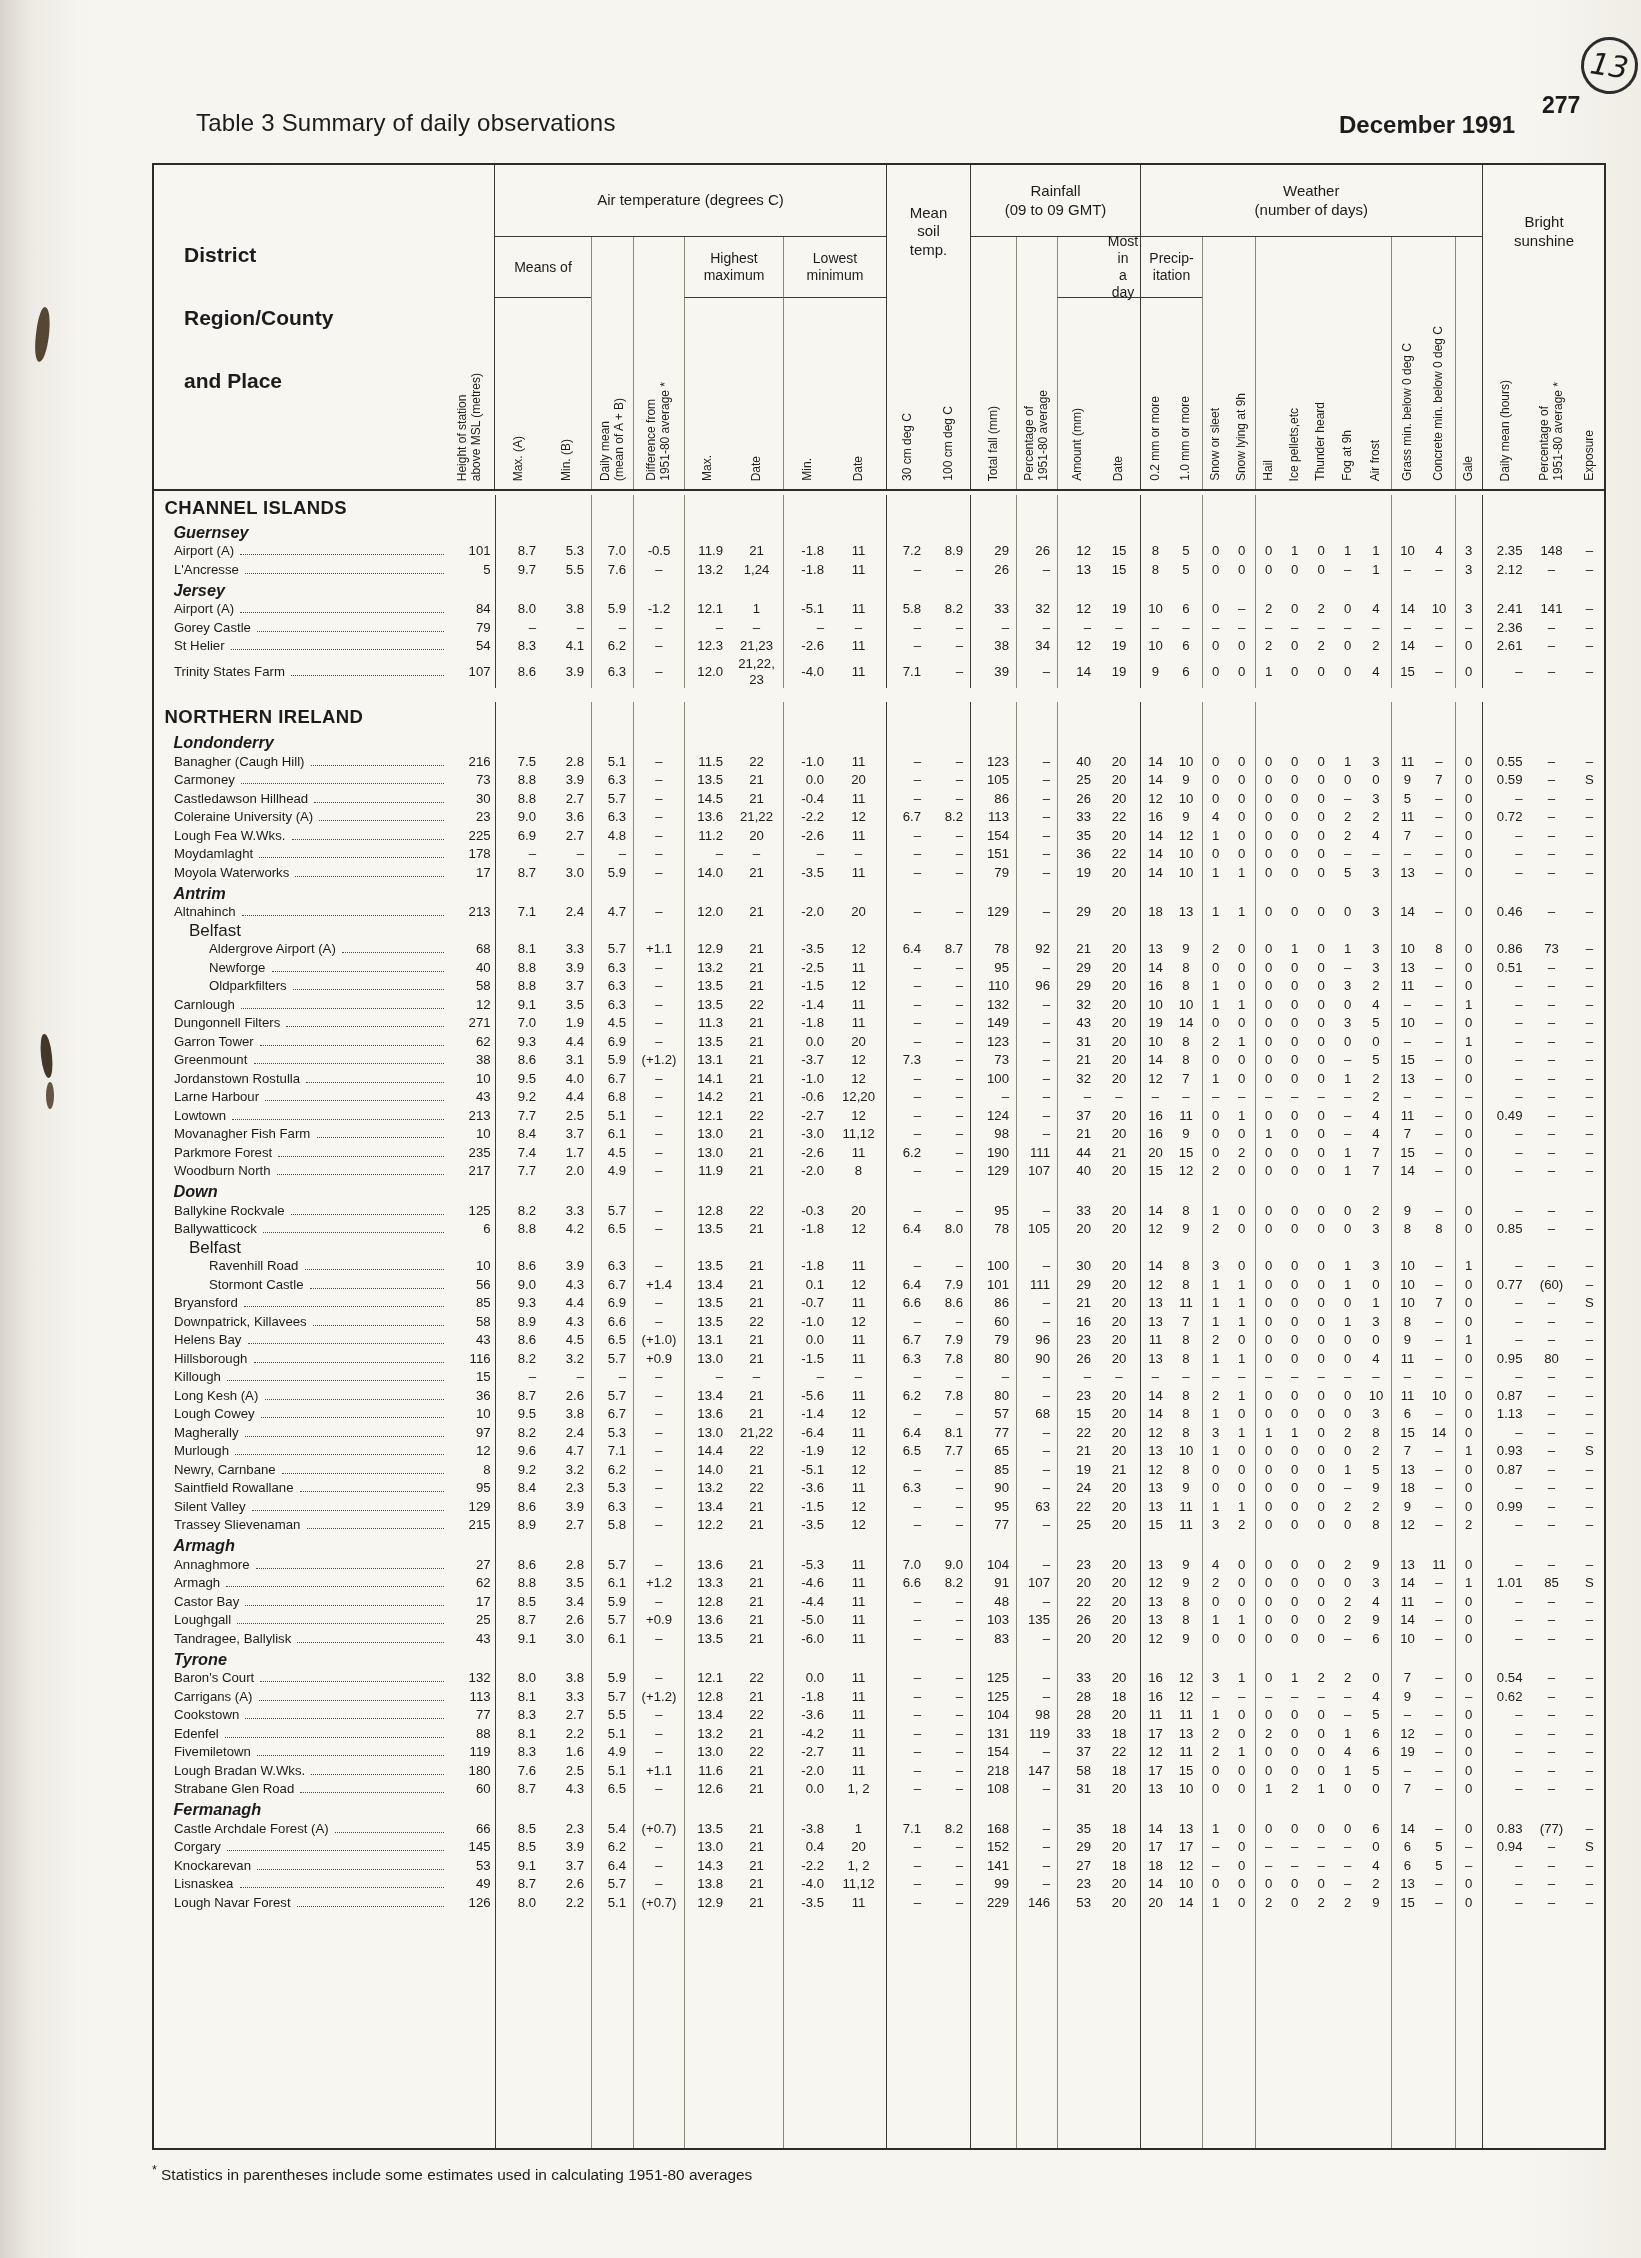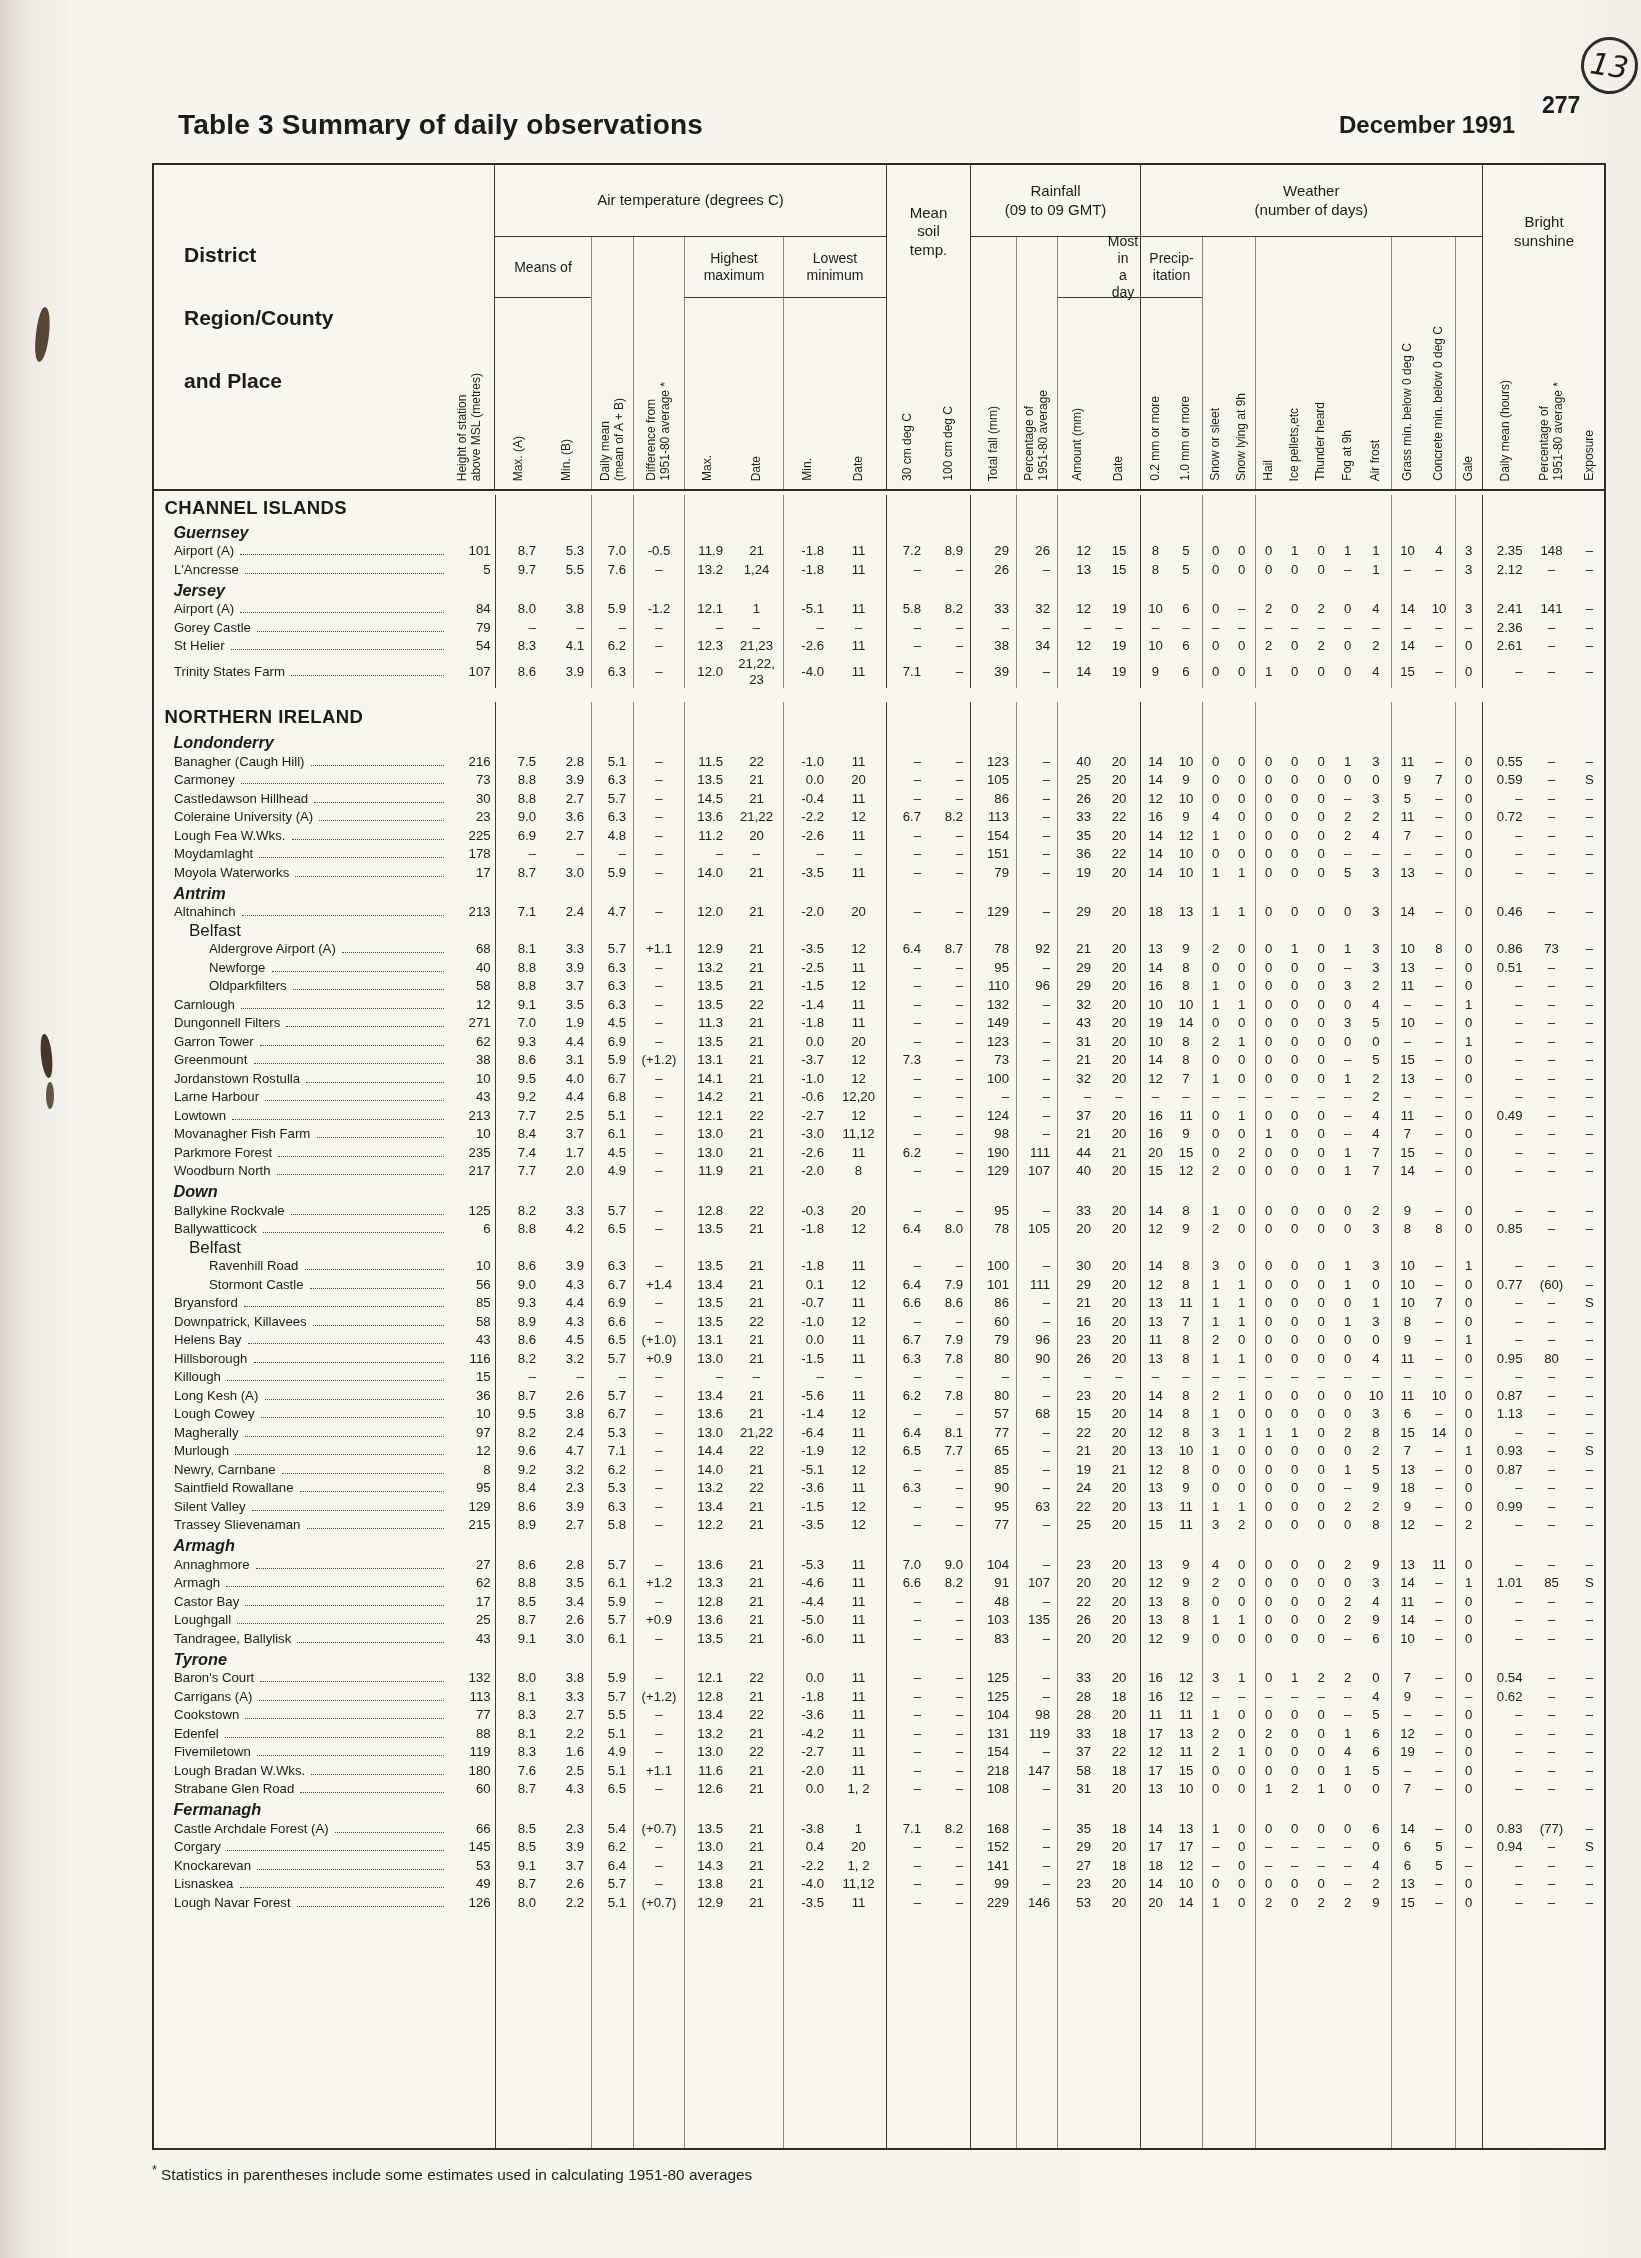--- a/index.html
+++ b/index.html
@@ -10,21 +10,21 @@
   .ghost{position:absolute;border-radius:4.4px;filter:blur(2.6px);pointer-events:none;}
   .ghost1{left:476px;top:258px;width:582px;height:23px;
     background:linear-gradient(90deg,rgba(110,105,95,.16),rgba(110,105,95,.05) 30%,rgba(110,105,95,.17) 62%,rgba(110,105,95,.05));}
   .ghost2{left:1173px;top:176px;width:300px;height:19.4px;
     background:linear-gradient(90deg,rgba(110,105,95,.12),rgba(110,105,95,.04) 40%,rgba(110,105,95,.12));}
   .smudge{position:absolute;pointer-events:none;}
   .s1{left:36px;top:307px;width:13.2px;height:55px;background:#44341f;border-radius:45% 55% 50% 50%;transform:rotate(7deg);opacity:.9;}
   .s2{left:41px;top:1034px;width:10.6px;height:44px;background:#2e2315;border-radius:50%;transform:rotate(-6deg);opacity:.9;}
   .s3{left:46px;top:1082px;width:8px;height:26.5px;background:#4a3a25;border-radius:50%;opacity:.85;}
   
-  .title{position:absolute;left:178px;top:109px;font-size:28px;font-weight:bold;letter-spacing:0.2px;}
+  .title{position:absolute;left:196px;top:109px;font-size:24px;font-weight:normal;letter-spacing:0.2px;}
   .date{position:absolute;left:1339px;top:111px;font-size:24px;font-weight:bold;}
   .pageno{position:absolute;left:1542px;top:92px;font-size:23px;font-weight:bold;}
   .hw-circle{position:absolute;left:1581px;top:37px;width:51px;height:51px;border:3.1px solid #2c2c2c;
     border-radius:50%;display:flex;align-items:center;justify-content:center;transform:rotate(9deg);
     font-size:30px;font-style:italic;font-weight:500;font-family:"DejaVu Sans",sans-serif;}
   
   .table-wrap{position:absolute;left:152px;top:163px;width:1454px;height:1987px;border:2.6px solid #2b2b2b;
     box-sizing:border-box;display:flex;flex-direction:column;background:#f8f6f1;}
   .thead{display:grid;grid-template-columns:var(--cols);grid-template-rows:72px 61px 191px;
     border-bottom:2.6px solid #2b2b2b;box-sizing:border-box;}

